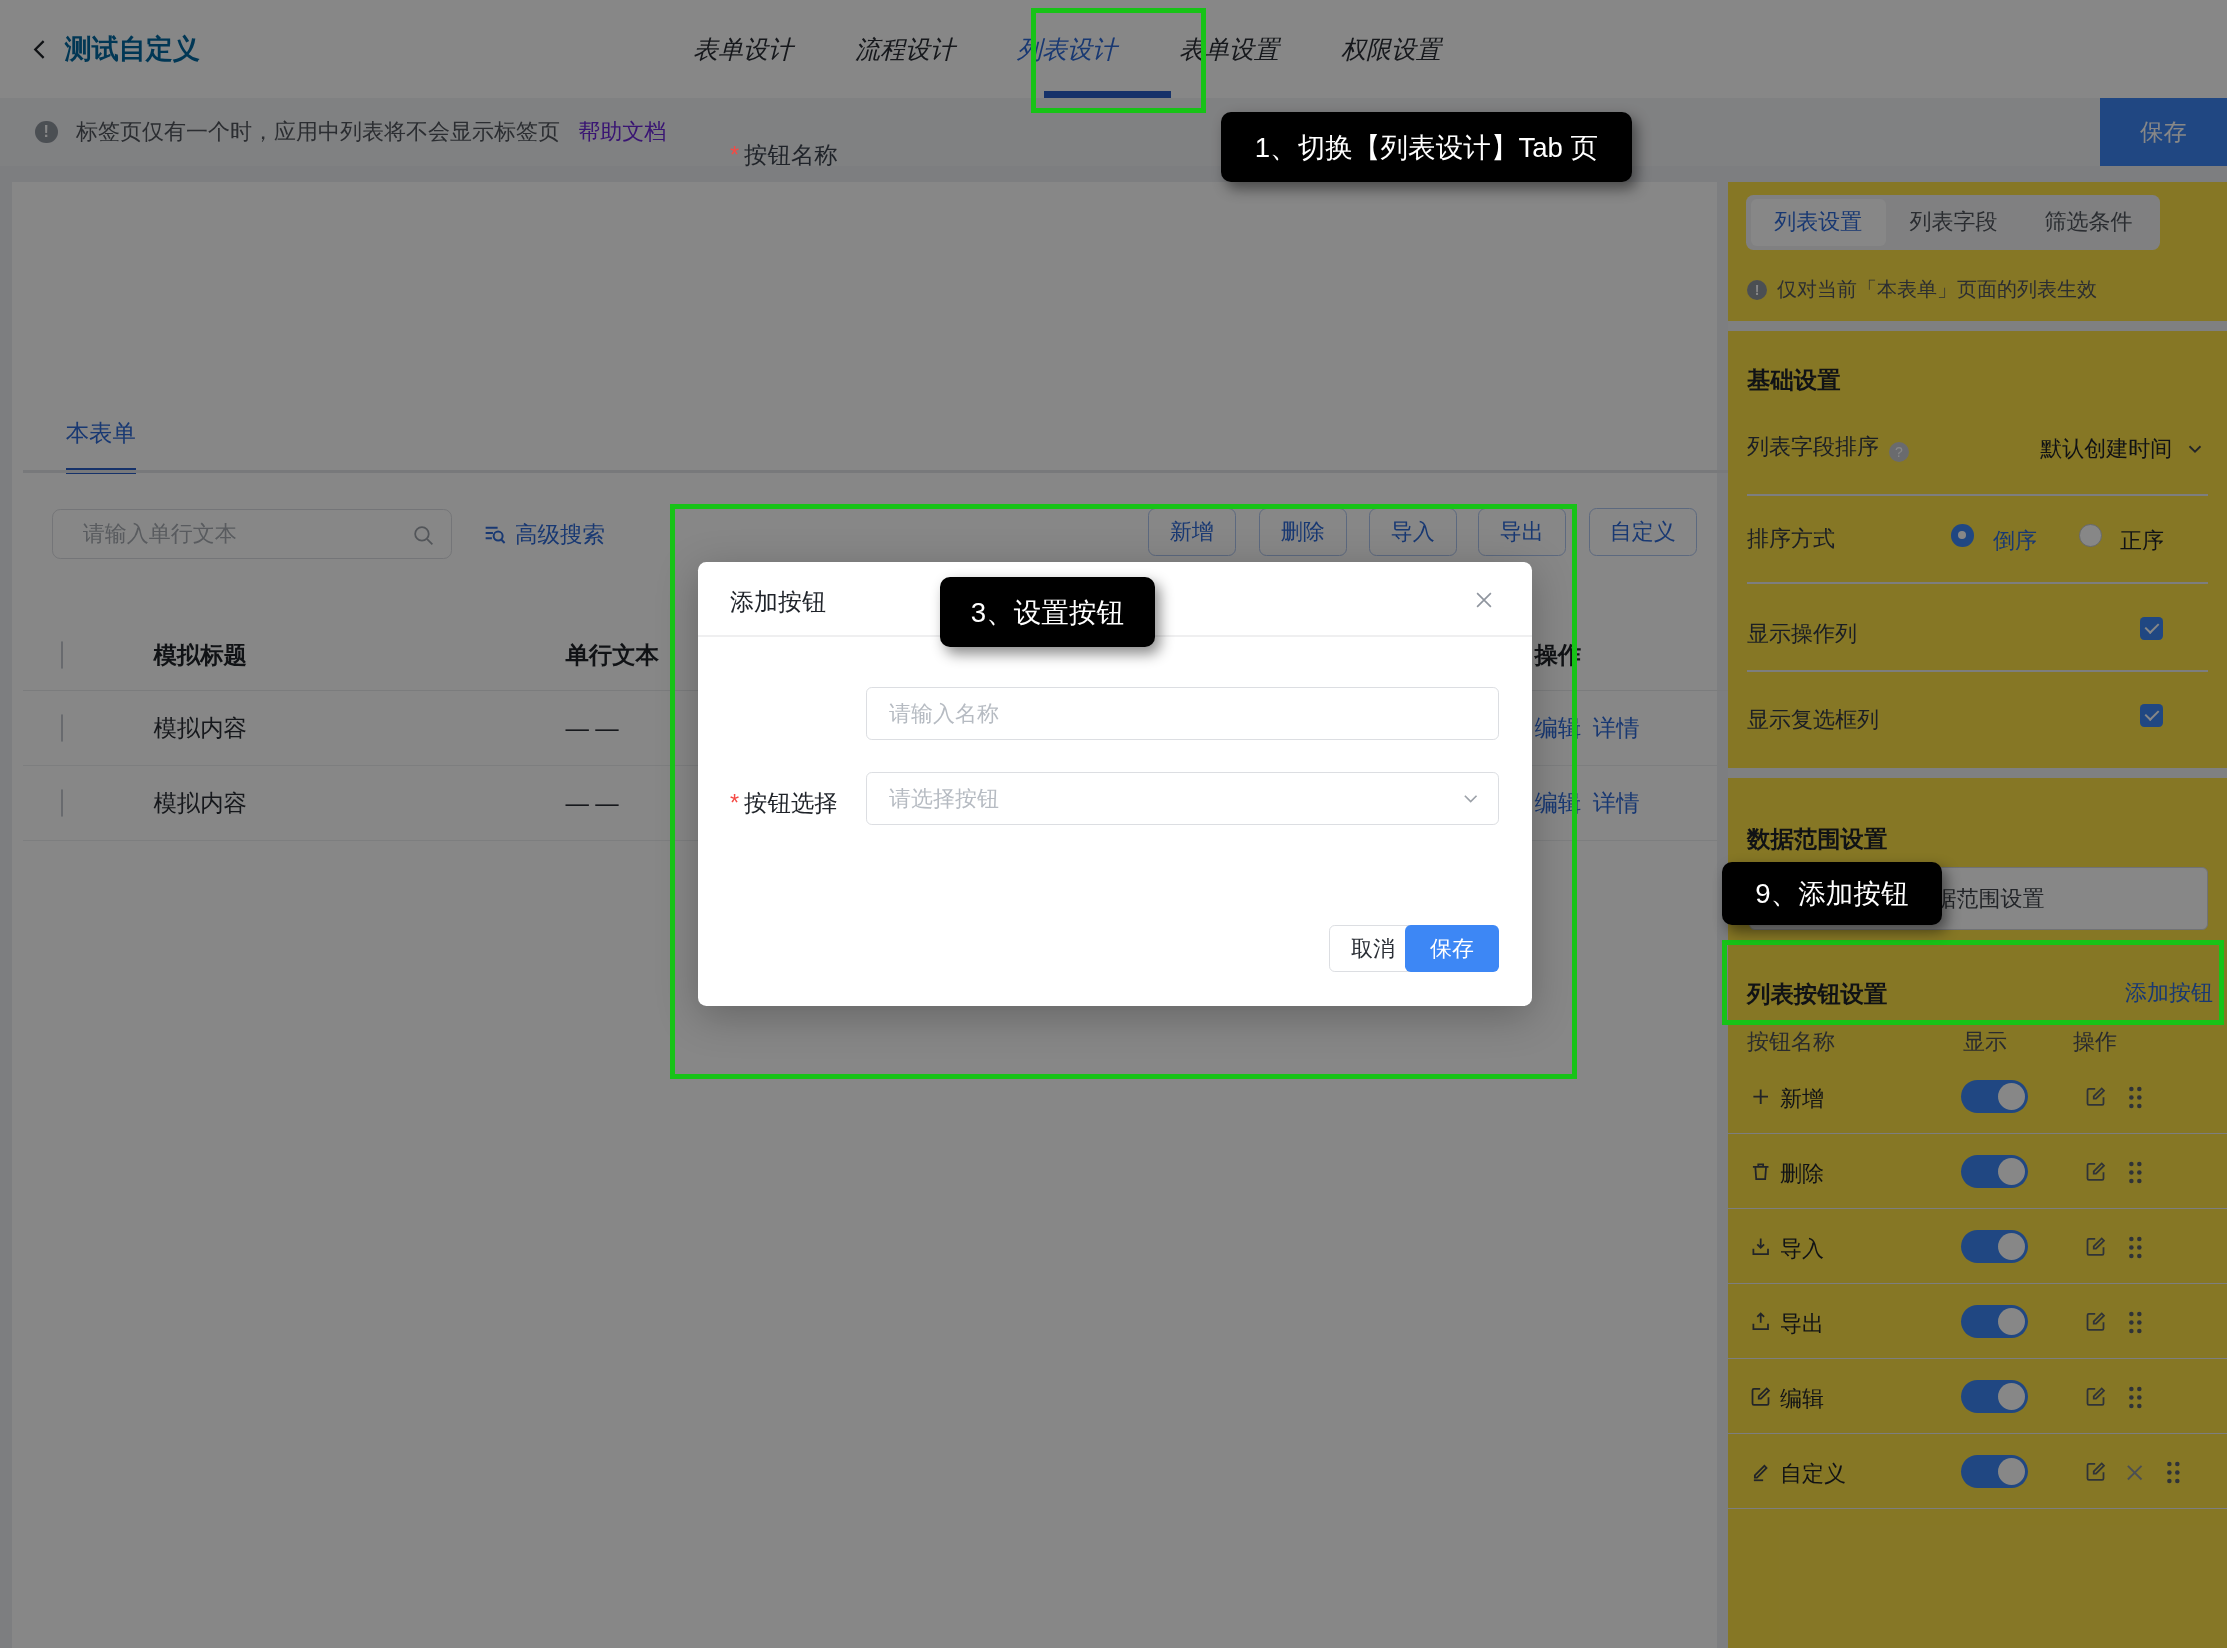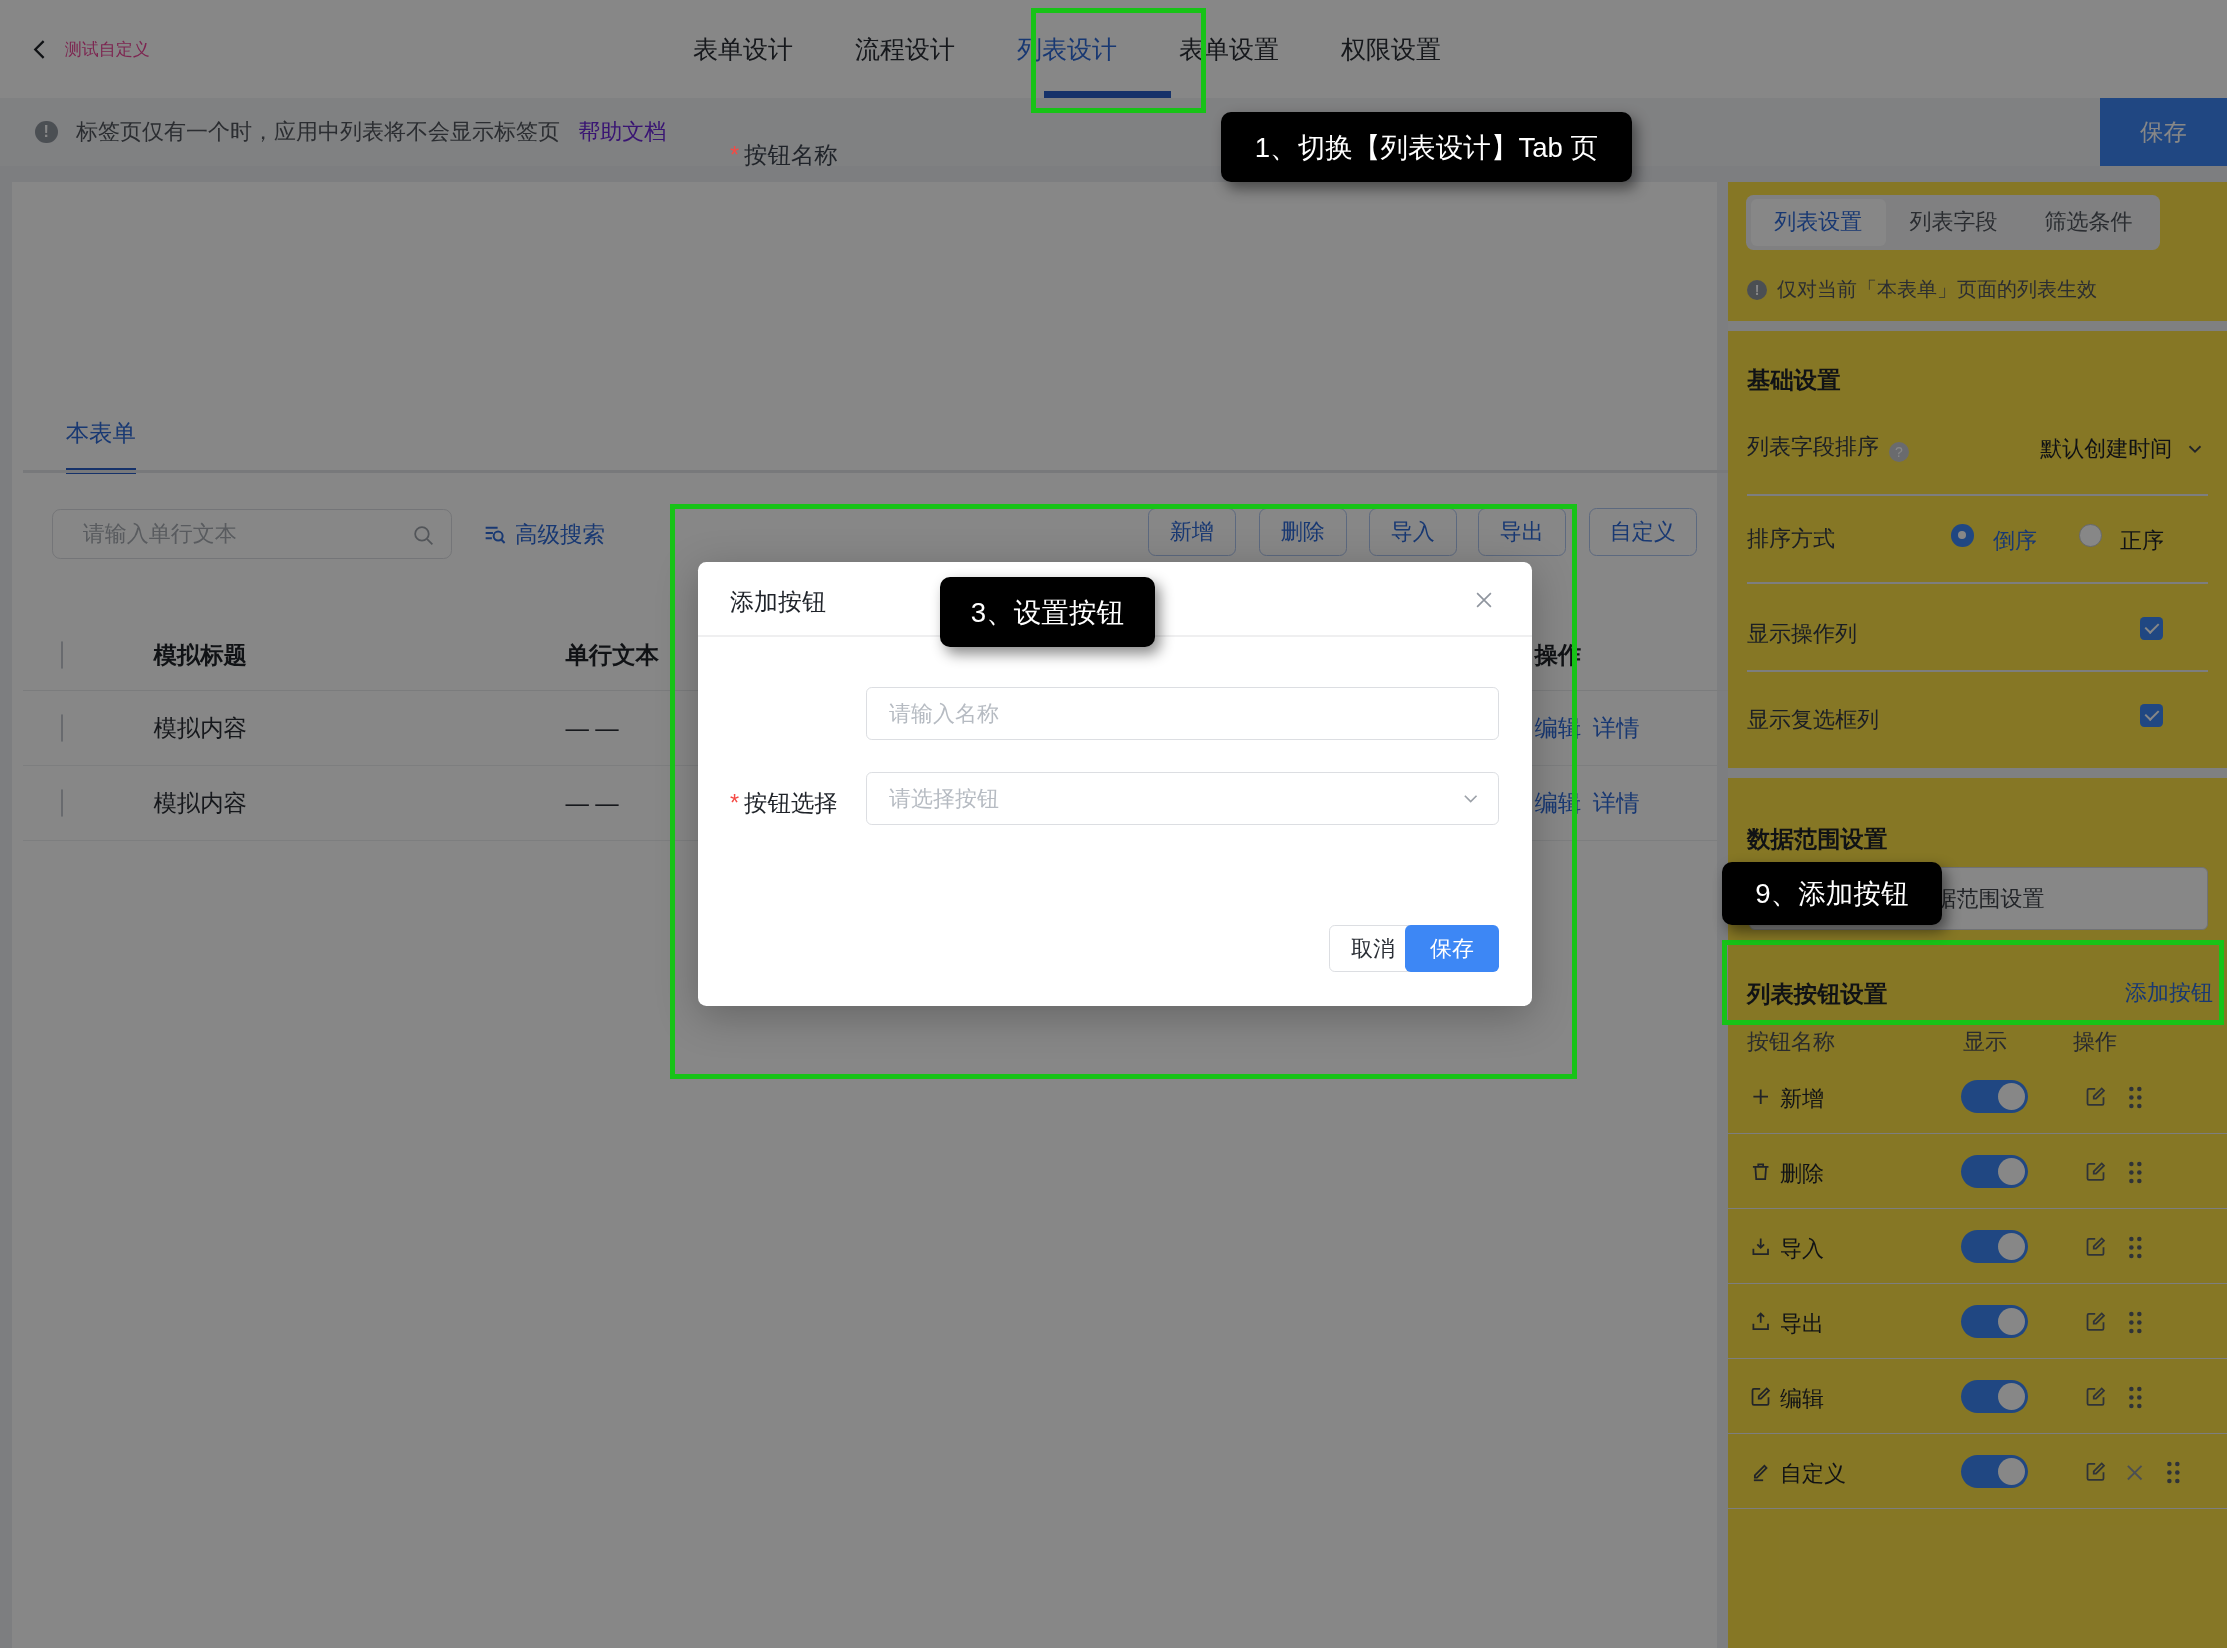--- a/index.html
+++ b/index.html
@@ -6,22 +6,22 @@
   html,body { width:2227px; height:1648px; }
   body {
     font-family:"Liberation Sans","DejaVu Sans",sans-serif;
     background:#EDEFF1; position:relative; overflow:hidden; color:#1F2329;
   }
   svg { display:block; }
 
   
   .navbar { position:absolute; left:0; top:0; width:2227px; height:98px; background:#fff; display:flex; align-items:center; }
   .nav-back { display:flex; align-items:center; gap:11.7px; margin-left:28px; cursor:pointer; }
-  .nav-back-title { font-size:17px; font-weight:400; color:#ec4899; }
-  .nav-tabs { position:absolute; left:693px; top:0; height:98px; display:flex; align-items:center; gap:62px; }
+  .nav-back-title { font-size:27px; font-weight:700; color:#0369a1; }
+  .nav-tabs { position:absolute; left:693px; top:0; height:98px; display:flex; align-items:center; gap:62px;font-style:italic; }
   .nav-tab { font-size:25px; color:#2B2F36; white-space:nowrap; cursor:pointer; }
   .nav-tab.active { color:#2F6BD8; font-weight:500; }
   .nav-underline { position:absolute; left:1044px; top:91px; width:127px; height:6.7px; background:#2A5FC9; }
 
   
   .notice { position:absolute; left:0; top:98px; width:2227px; height:68px; background:#F2F3F5; display:flex; align-items:center; }
   .notice-icon { width:22.5px; height:22.5px; border-radius:50%; background:#8F959E; color:#fff; font-size:16px; font-weight:700;
     display:flex; align-items:center; justify-content:center; margin-left:35px; }
   .notice-text { font-size:22px; color:#51565D; margin-left:18.4px; }
   .notice-link { font-size:22px; color:#6d28d9; margin-left:18.4px; cursor:pointer; }

